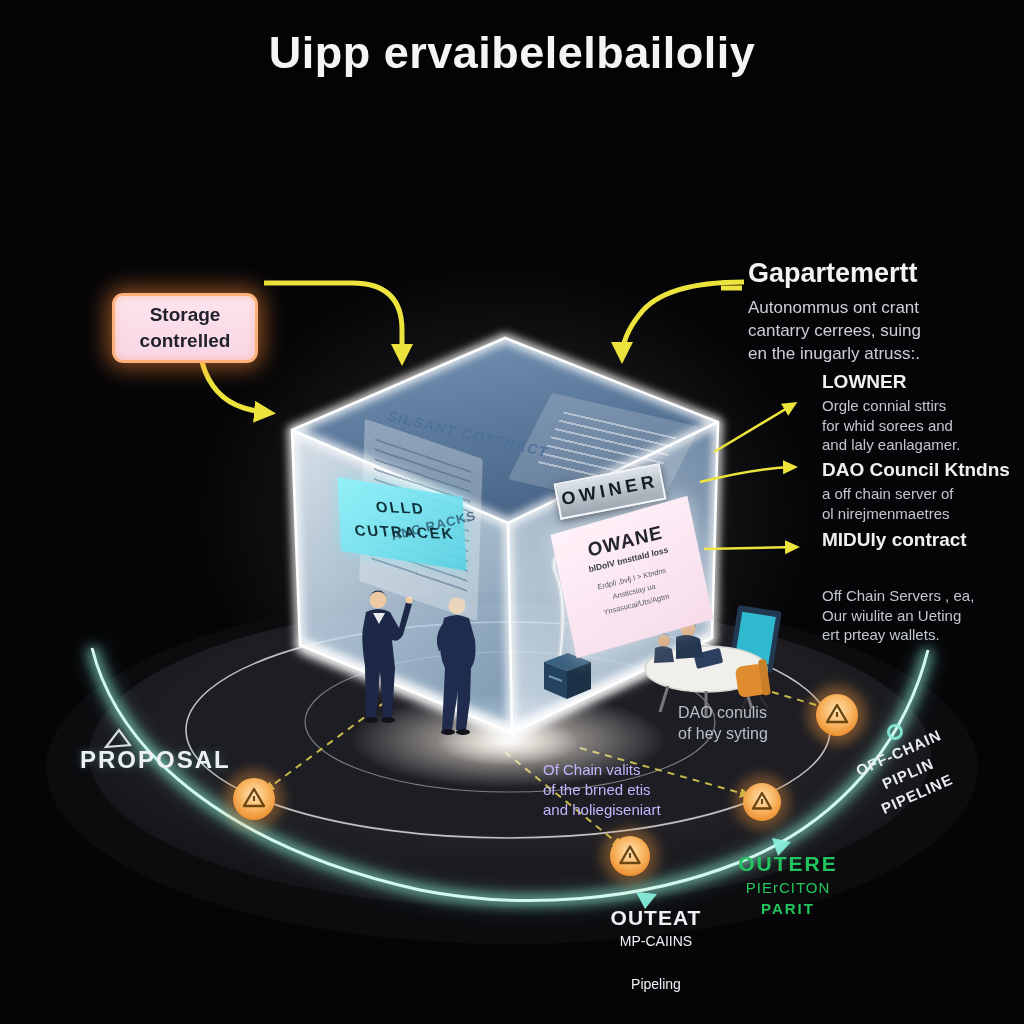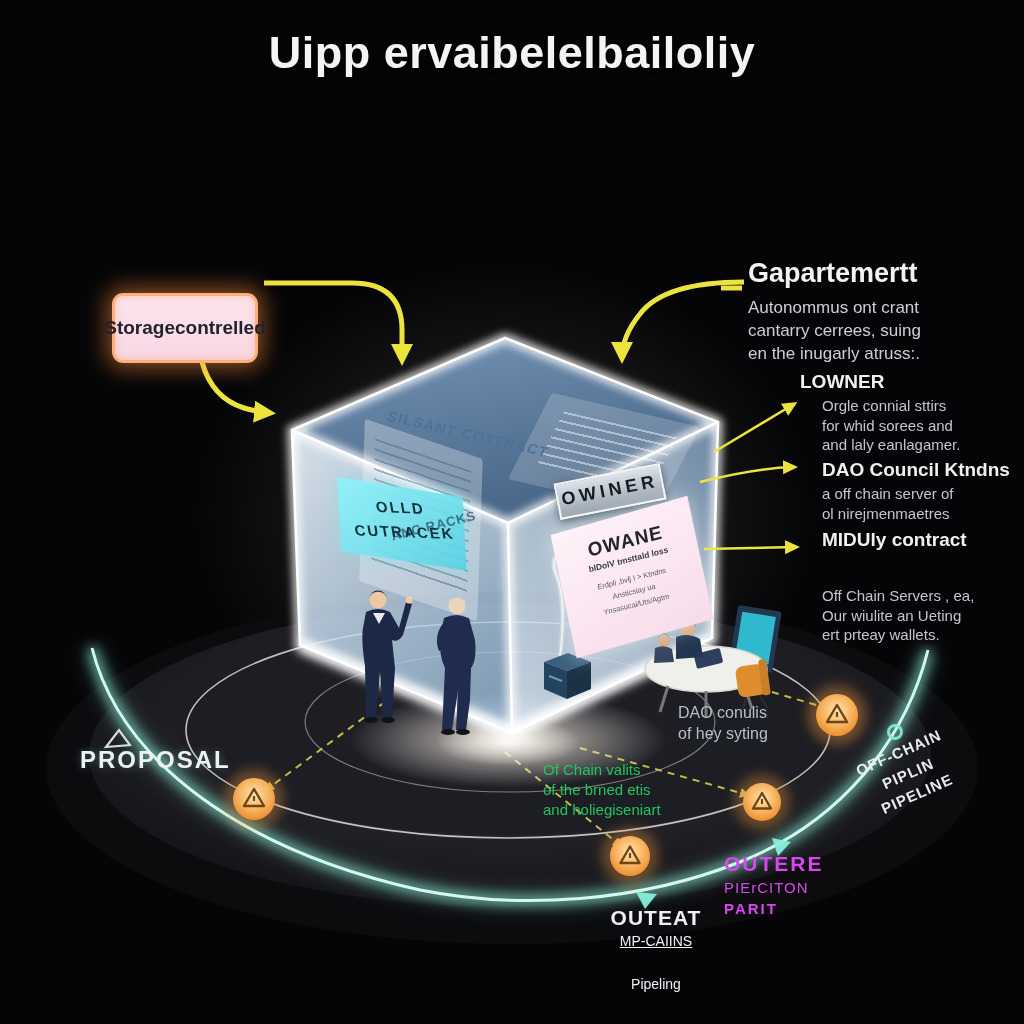--- a/index.html
+++ b/index.html
@@ -17,21 +17,21 @@
     font-weight:bold;font-size:45px;line-height:1.18;letter-spacing:.5px;
     text-shadow:0 2px 6px rgba(0,0,0,.8);}
   .title-wrap span{display:block;}
 
   
   .storage-box{left:112px;top:293px;width:140px;height:64px;z-index:3;
     background:linear-gradient(180deg,#fce4ee,#f9d6e4);
     border:3px solid #ffb078;border-radius:11px;
     box-shadow:0 0 22px 5px rgba(255,140,60,.55), inset 0 0 8px rgba(255,150,90,.35);
     color:#22222e;font-size:19px;font-weight:bold;line-height:1.35;
-    display:flex;flex-direction:row;align-items:center;justify-content:center;}
+    display:flex;flex-direction:column;align-items:center;justify-content:center;}
 
   
   .topdoc-sheet{left:528px;top:406px;width:152px;height:94px;z-index:2;
     transform:rotate(13deg) skewX(-14deg);background:rgba(255,255,255,.18);border-radius:3px;}
   .topdoc-lines{left:548px;top:422px;width:116px;height:62px;z-index:2;
     transform:rotate(13deg) skewX(-14deg);opacity:.75;
     background:repeating-linear-gradient(180deg,rgba(255,255,255,.6) 0 2px,transparent 2px 9px);}
   .topdoc-title{left:386px;top:426px;z-index:3;transform:rotate(13deg) skewX(-8deg);
     color:#4d7199;font-size:14px;font-weight:bold;letter-spacing:1.5px;opacity:.95;}
 
@@ -73,29 +73,29 @@
   .ann-h-body span{display:block;}
   .ann-title{font-size:19px;font-weight:bold;color:#eef0f2;position:absolute;}
   .ann-body{font-size:15px;color:#c2c7ce;line-height:1.3;position:absolute;}
   .ann-body span{display:block;}
 
   
   .proposal{left:80px;top:746px;font-size:24px;font-weight:bold;color:#eef1f3;
     letter-spacing:2px;text-shadow:0 0 8px rgba(150,255,230,.3);}
   .dao-note{left:678px;top:703px;font-size:16px;color:#b9bfc8;line-height:1.3;}
   .dao-note span{display:block;}
-  .offchain-note{left:543px;top:760px;font-size:15px;color:#22c55e;line-height:1.32;}
+  .offchain-note{left:543px;top:760px;font-size:15px;color:#c4b5fd;line-height:1.32;}
   .offchain-note span{display:block;}
-  .outere{left:724px;top:850px;width:128px;text-align:left;color:#d946ef;line-height:1.35;}
+  .outere{left:724px;top:850px;width:128px;text-align:center;color:#22c55e;line-height:1.35;}
   .outere .l1{font-size:21px;font-weight:bold;letter-spacing:2px;display:block;}
   .outere .l2{font-size:15px;letter-spacing:1px;display:block;}
   .outere .l3{font-size:15px;font-weight:bold;letter-spacing:2px;display:block;}
   .outeat{left:594px;top:904px;width:124px;text-align:center;color:#eef0f3;line-height:1.35;}
   .outeat .l1{font-size:21px;font-weight:bold;letter-spacing:1px;display:block;}
-  .outeat .l2{font-size:14px;display:block;text-decoration:underline;}
+  .outeat .l2{font-size:14px;display:block;}
   .outeat .l3{font-size:14px;display:block;margin-top:24px;}
   .pipeline{left:846px;top:740px;width:124px;transform:rotate(-24deg);
     text-align:center;color:#e9edf0;font-size:15px;font-weight:bold;
     line-height:1.5;letter-spacing:1px;}
   .pipeline span{display:block;}
 </style>
 </head>
 <body>
 
 <div id="stage">
@@ -322,21 +322,21 @@
   </div>
 </div>
 
 <div class="txt ann-h-body">
   <span>Autonommus ont crant</span>
   <span>cantarry cerrees, suing</span>
   <span>en the inugarly atruss:.</span>
 </div>
 <div class="txt ann-h-title">Gapartemertt</div>
 
-<div class="txt ann-title" style="left:800px;top:371px;">LOWNER</div>
+<div class="txt ann-title" style="left:822px;top:371px;">LOWNER</div>
 <div class="txt ann-body" style="left:822px;top:396px;">
   <span>Orgle connial sttirs</span>
   <span>for whid sorees and</span>
   <span>and laly eanlagamer.</span>
 </div>
 
 <div class="txt ann-title" style="left:822px;top:459px;">DAO Council Ktndns</div>
 <div class="txt ann-body" style="left:822px;top:484px;">
   <span>a off chain server of</span>
   <span>ol nirejmenmaetres</span>

